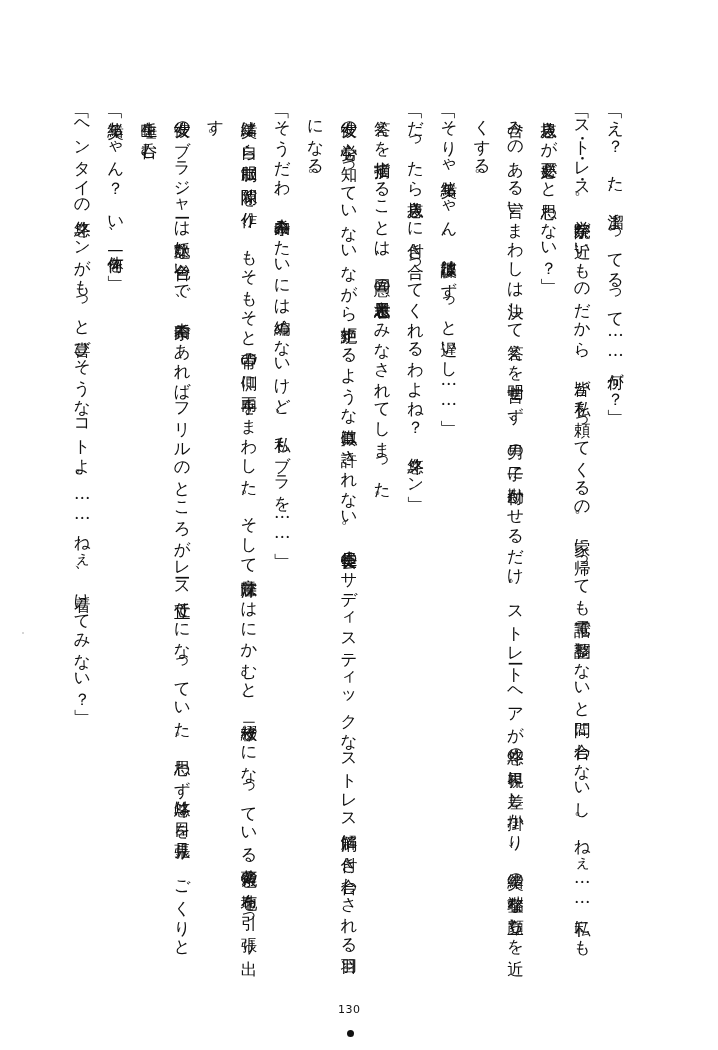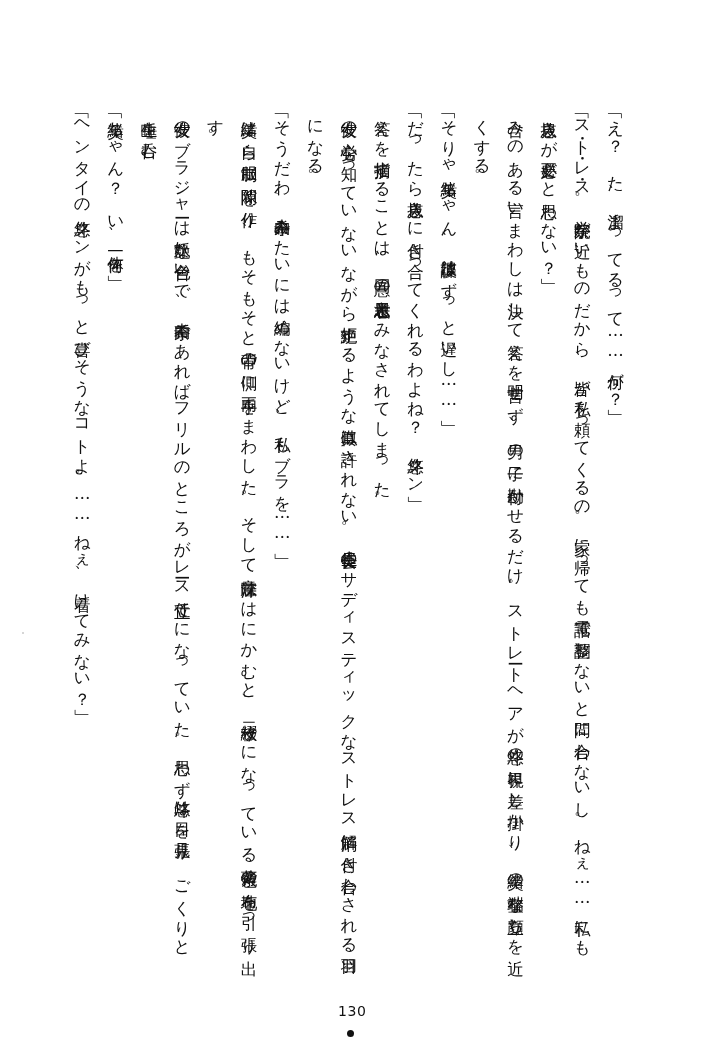--- a/index.html
+++ b/index.html
@@ -47,21 +47,21 @@
 
   .indent {
     text-indent: 1em;
   }
 
   
   #page-number {
     position: absolute;
     left: 338px;
     top: 1003px;
-    font-size: 14px;
+    font-size: 11px;
     font-family: "DejaVu Sans", "Liberation Sans", sans-serif;
     letter-spacing: 0.04em;
     color: #111111;
   }
 
   
   #page-marker {
     position: absolute;
     left: 347px;
     top: 1030px;

